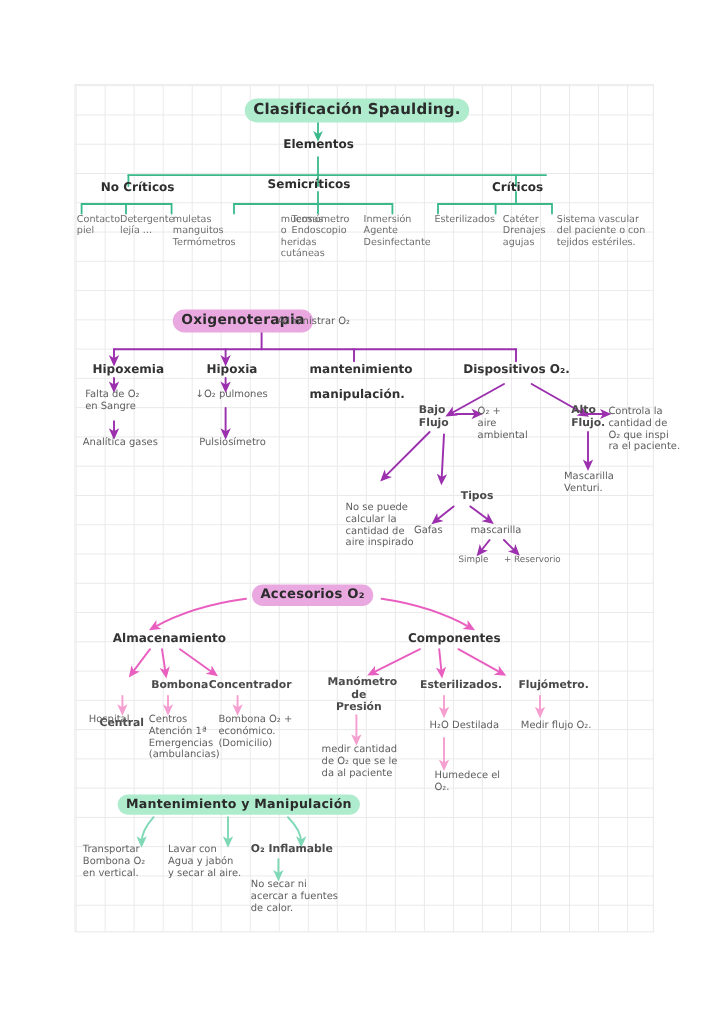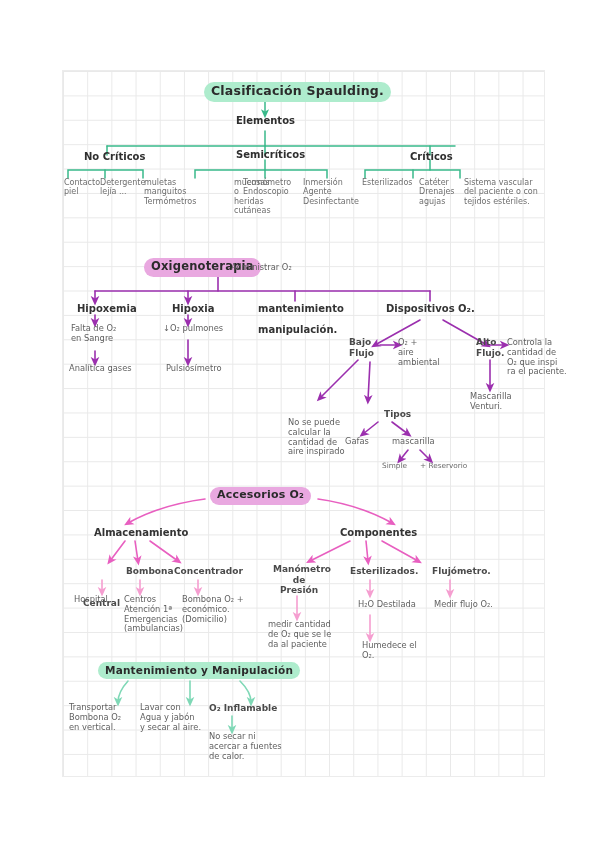--- a/index.html
+++ b/index.html
@@ -153,21 +153,21 @@
       <path d="M190,681 L190,702" marker-end="url(#agr2)"></path>
       <path d="M240,681 Q251,692 251,702" marker-end="url(#agr2)"></path>
       <path d="M232,716 L232,730" marker-end="url(#agr2)"></path>
     </g>
   </svg>
 
   <div class="n title hl-green" style="left:204px;top:82px;">Clasificación Spaulding.</div>
   <div class="n head" style="left:236px;top:115px;">Elementos</div>
 
   <div class="n head" style="left:84px;top:151px;">No Críticos</div>
-  <div class="n head" style="left:236px;top:149px;">Semicríticos</div>
+  <div class="n head" style="left:223px;top:149px;">Semicríticos</div>
   <div class="n head" style="left:410px;top:151px;">Críticos</div>
 
   <div class="n leaf" style="left:64px;top:178px;width:42px;">Contacto
 piel</div>
   <div class="n leaf" style="left:100px;top:178px;width:45px;">Detergente
 lejía ...</div>
   <div class="n leaf" style="left:144px;top:178px;width:48px;">muletas
 manguitos
 Termómetros</div>
 

